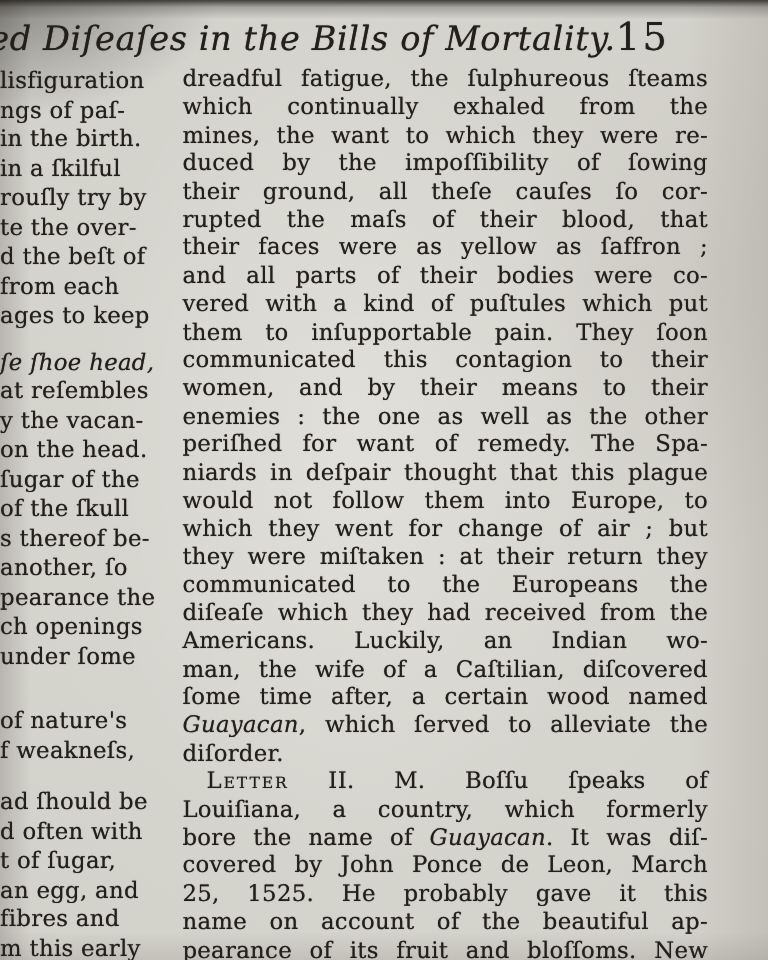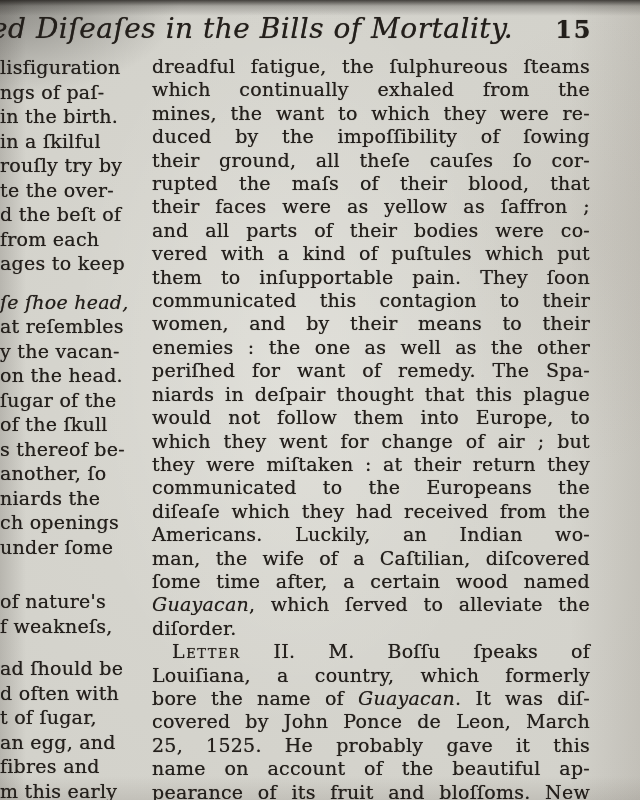--- a/index.html
+++ b/index.html
@@ -20,21 +20,21 @@
       radial-gradient(ellipse 300px 500px at 46% 45%, rgba(255,255,252,0.22), rgba(255,255,252,0) 75%),
       radial-gradient(ellipse 900px 900px at 50% 50%, #d8d7d0 0%, #d2d1ca 60%, #c5c3bc 100%);
   }
   .ink{ text-shadow:0 0 0.7px rgba(35,30,25,0.75); }
   .header{
     position:absolute; top:12px; left:-9px; width:660px;
     font-style:italic; font-size:28px; letter-spacing:0.5px;
     white-space:nowrap;
   }
   .header .pageno{
-    font-style:normal; font-size:24px; margin-left:42px; letter-spacing:2px;font-weight:bold;
+    font-style:normal; font-size:32px; letter-spacing:2px;
   }
   .col{ position:absolute; font-size:19px; letter-spacing:0.25px; }
   .col-left{
     top:55px; left:0; width:138px; line-height:24.5px;
   }
   .col-left .line{ text-align:left; white-space:nowrap; overflow:visible; }
   .col-right{
     top:55px; left:152px; width:438px; line-height:23.4px;
   }
   .col-right .line{
@@ -68,21 +68,21 @@
       <div class="line"><span>from each</span></div>
       <div class="line"><span>ages to keep</span></div>
       <div class="line gap1"><span class="italic">ſe ſhoe head,</span></div>
       <div class="line"><span>at reſembles</span></div>
       <div class="line"><span>y the vacan-</span></div>
       <div class="line"><span>on the head.</span></div>
       <div class="line"><span>ſugar of the</span></div>
       <div class="line"><span>of the ſkull</span></div>
       <div class="line"><span>s thereof be-</span></div>
       <div class="line"><span>another, ſo</span></div>
-      <div class="line"><span>niards the</span></div>
+      <div class="line"><span>pearance the</span></div>
       <div class="line"><span>ch openings</span></div>
       <div class="line"><span>under ſome</span></div>
       <div class="line gap2"><span>of nature's</span></div>
       <div class="line"><span>f weakneſs,</span></div>
       <div class="line gap3"><span>ad ſhould be</span></div>
       <div class="line"><span>d often with</span></div>
       <div class="line"><span>t of ſugar,</span></div>
       <div class="line"><span>an egg, and</span></div>
       <div class="line"><span>fibres and</span></div>
       <div class="line"><span>m this early</span></div>

